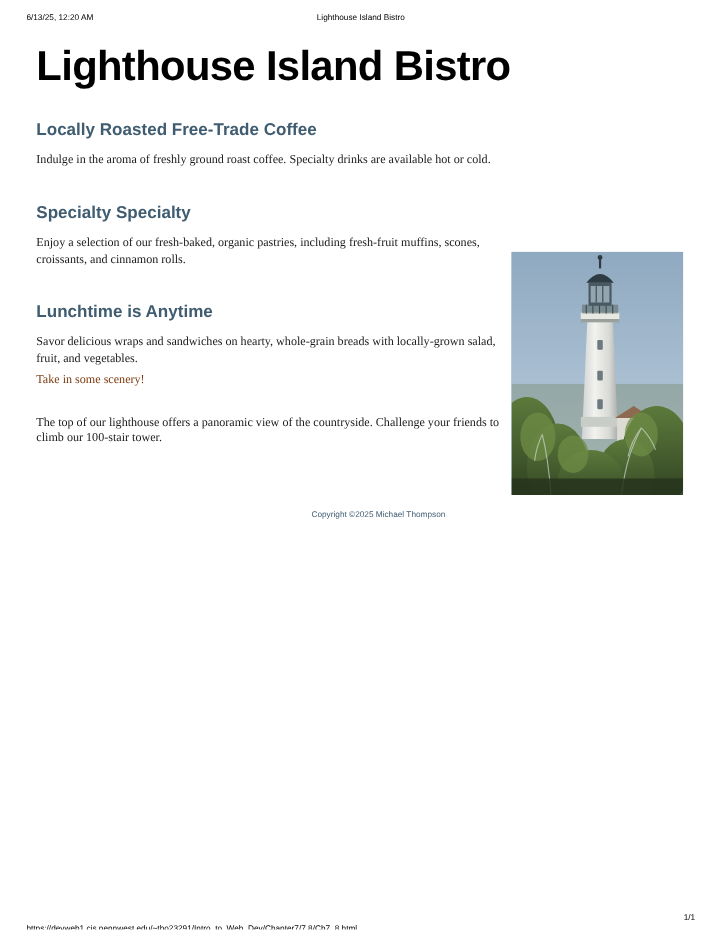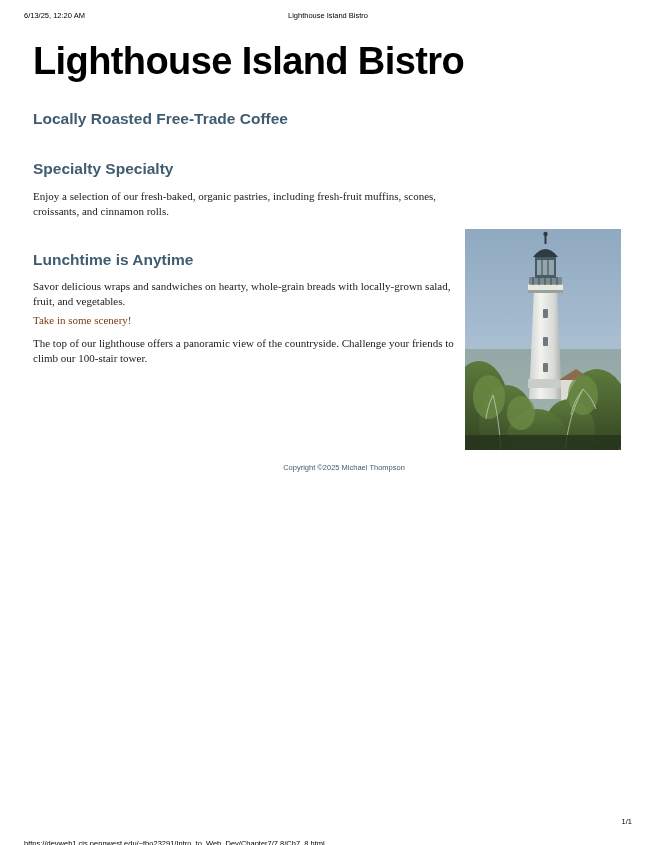--- a/index.html
+++ b/index.html
@@ -60,21 +60,21 @@
   .print-footer .pf-left {
     position: absolute;
     left: 24px;
     top: 0;
     white-space: nowrap;
     margin-top: 22px;
   }
   .print-footer .pf-right {
     position: absolute;
     right: 24px;
-    top: 0;
+    top: 12px;
     white-space: nowrap;
     text-align: center;
   }
 
   
   .doc {
     position: absolute;
     left: 33px;
     top: 40px;
     width: 590px;
@@ -107,21 +107,21 @@
     font-size: 11px;
     line-height: 1.35;
     color: #1a1a1a;
     margin: 0 0 4px 0;
     max-width: 430px;
   }
   p.body-text.highlight {
     color: #7a3b10;
   }
   p.body-text.spaced {
-    margin-top: 8px;
+    margin-top: 24px;
   }
 
   
   .photo {
     position: absolute;
     left: 465px;
     top: 229px;
     width: 156px;
     height: 221px;
     overflow: hidden;
@@ -152,20 +152,21 @@
   <div class="print-header">
     <span class="ph-left">6/13/25, 12:20 AM</span>
     <span class="ph-center">Lighthouse Island Bistro</span>
   </div>
 
   <div class="doc">
 
     <h1 class="site-title">Lighthouse Island Bistro</h1>
 
     <h2 class="section-title first">Locally Roasted Free-Trade Coffee</h2>
+    <p class="body-text">Indulge in the aroma of freshly ground roast coffee. Specialty drinks are available hot or cold.</p>
 
     <h2 class="section-title">Specialty Specialty</h2>
     <p class="body-text">Enjoy a selection of our fresh-baked, organic pastries, including fresh-fruit muffins, scones, croissants, and cinnamon rolls.</p>
 
     <h2 class="section-title">Lunchtime is Anytime</h2>
     <p class="body-text">Savor delicious wraps and sandwiches on hearty, whole-grain breads with locally-grown salad, fruit, and vegetables.</p>
 
     <p class="body-text highlight">Take in some scenery!</p>
     <p class="body-text spaced">The top of our lighthouse offers a panoramic view of the countryside. Challenge your friends to climb our 100-stair tower.</p>
 

